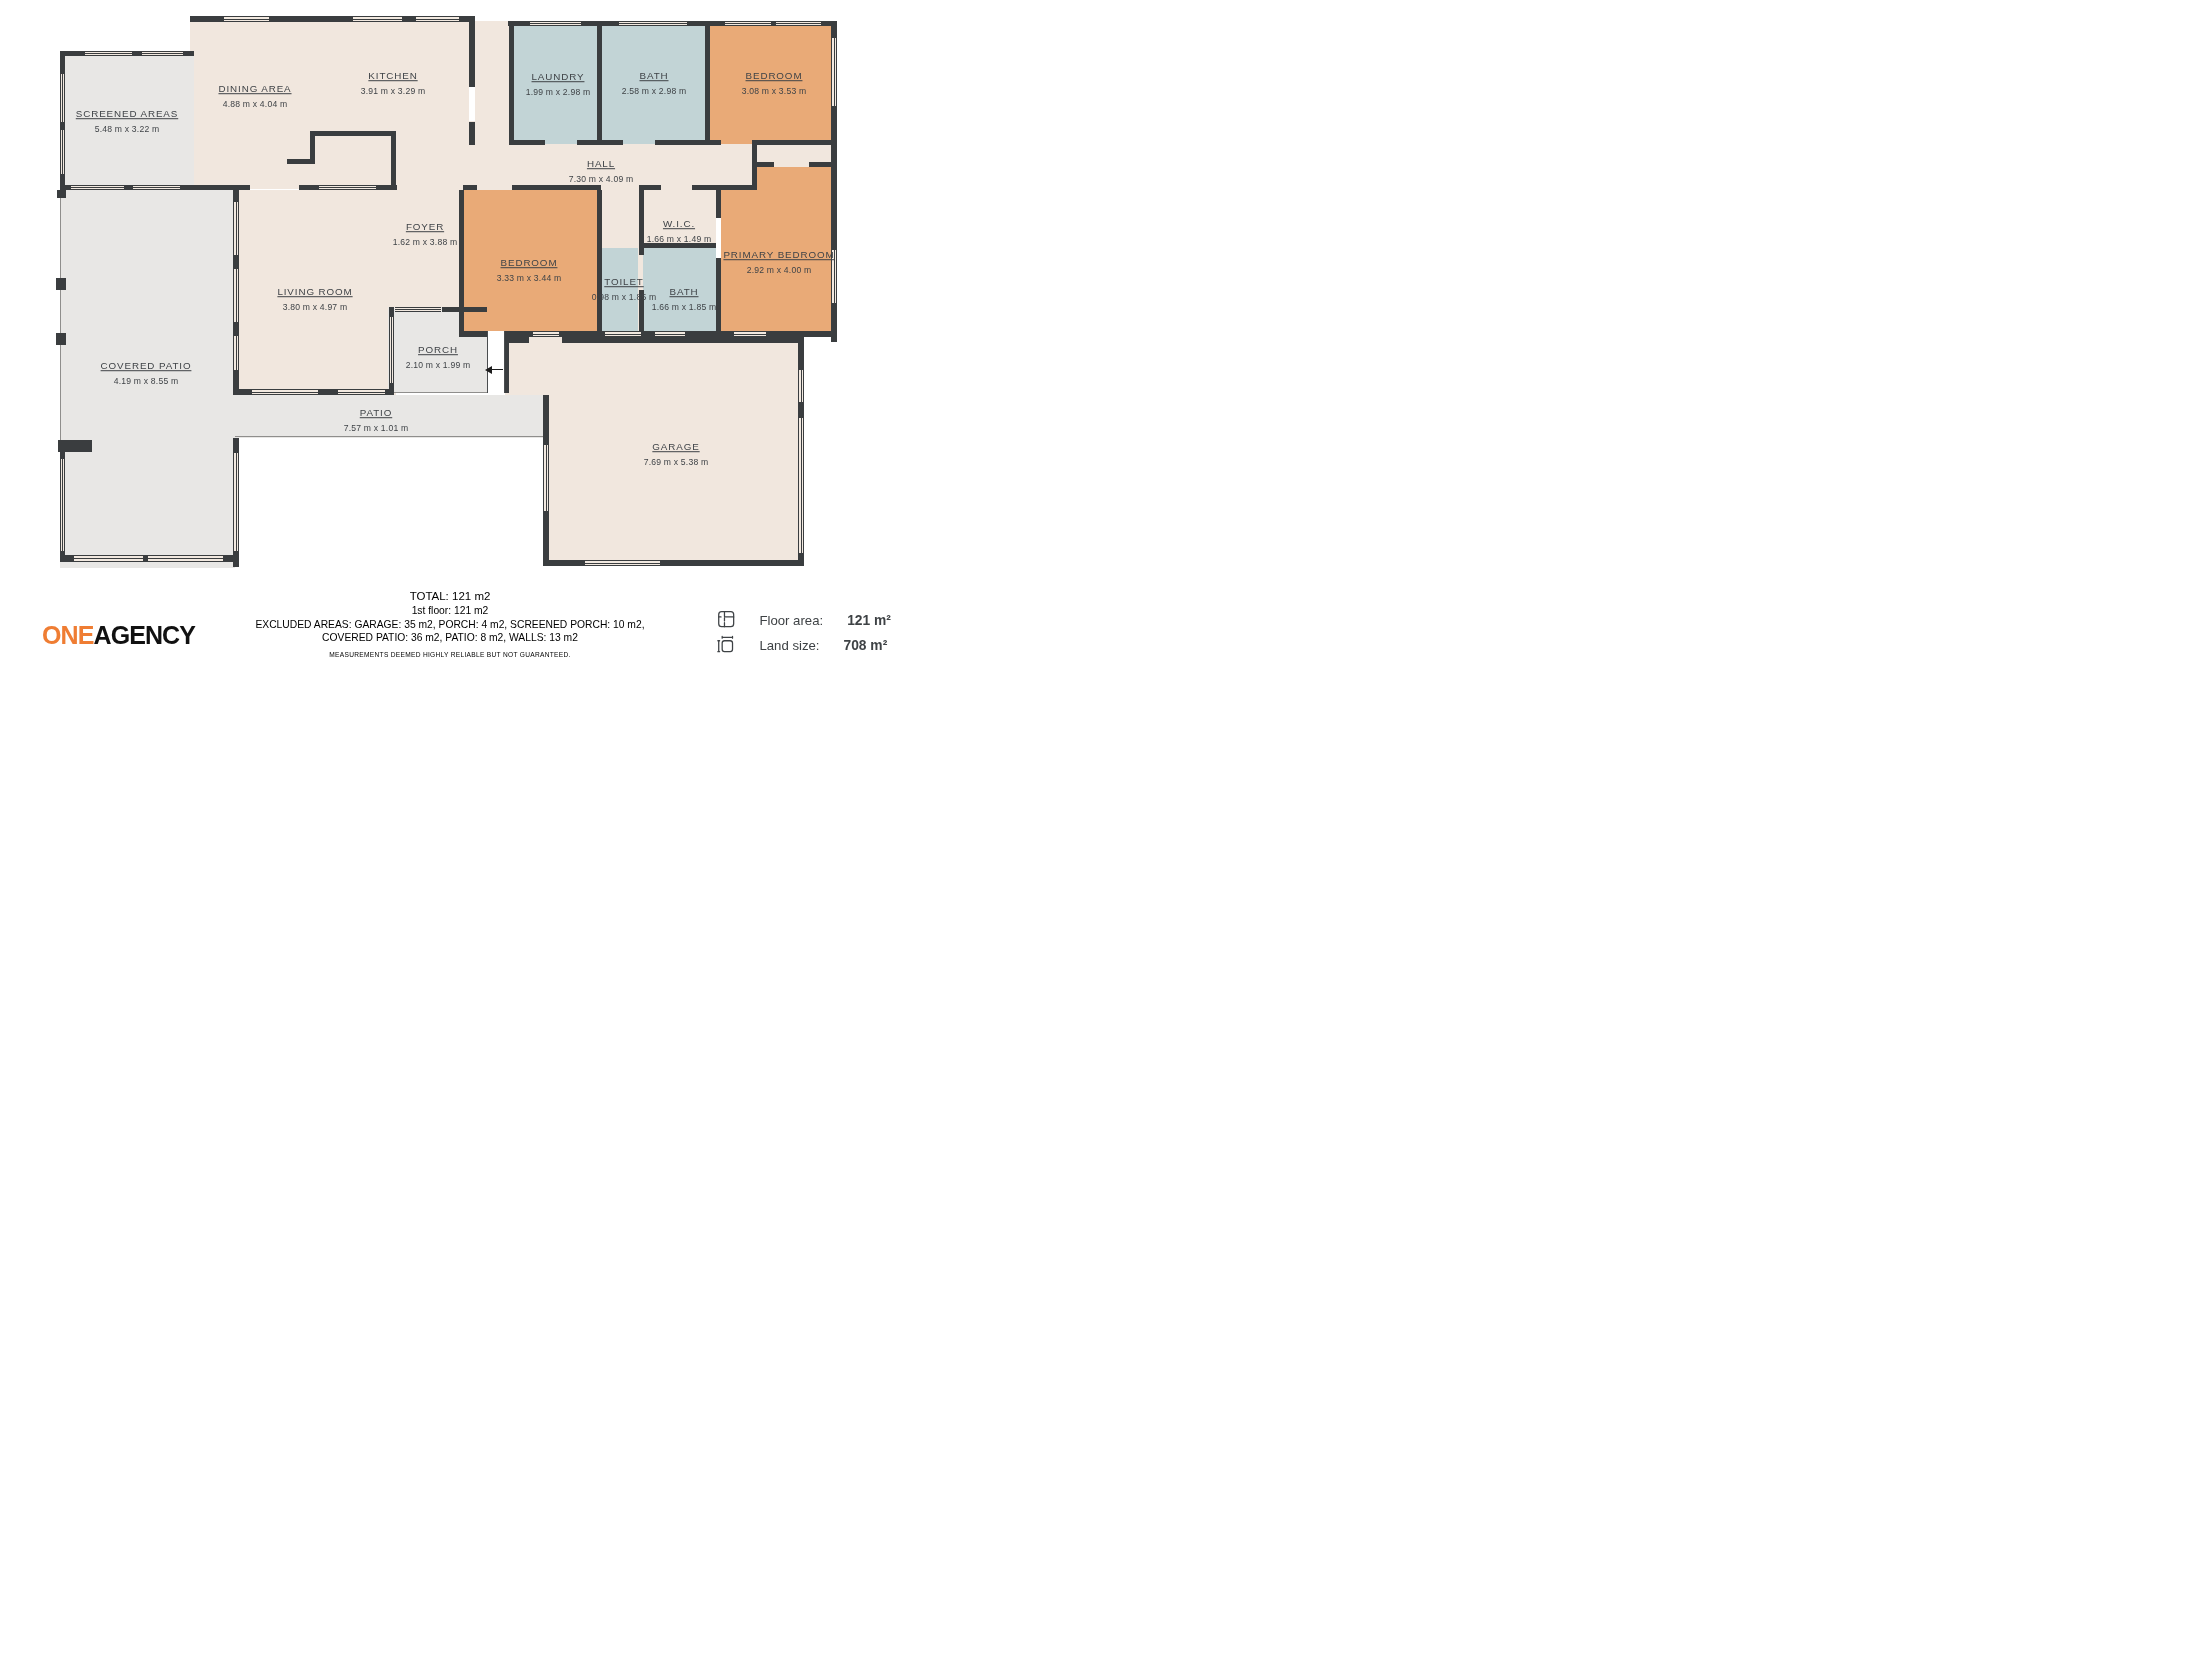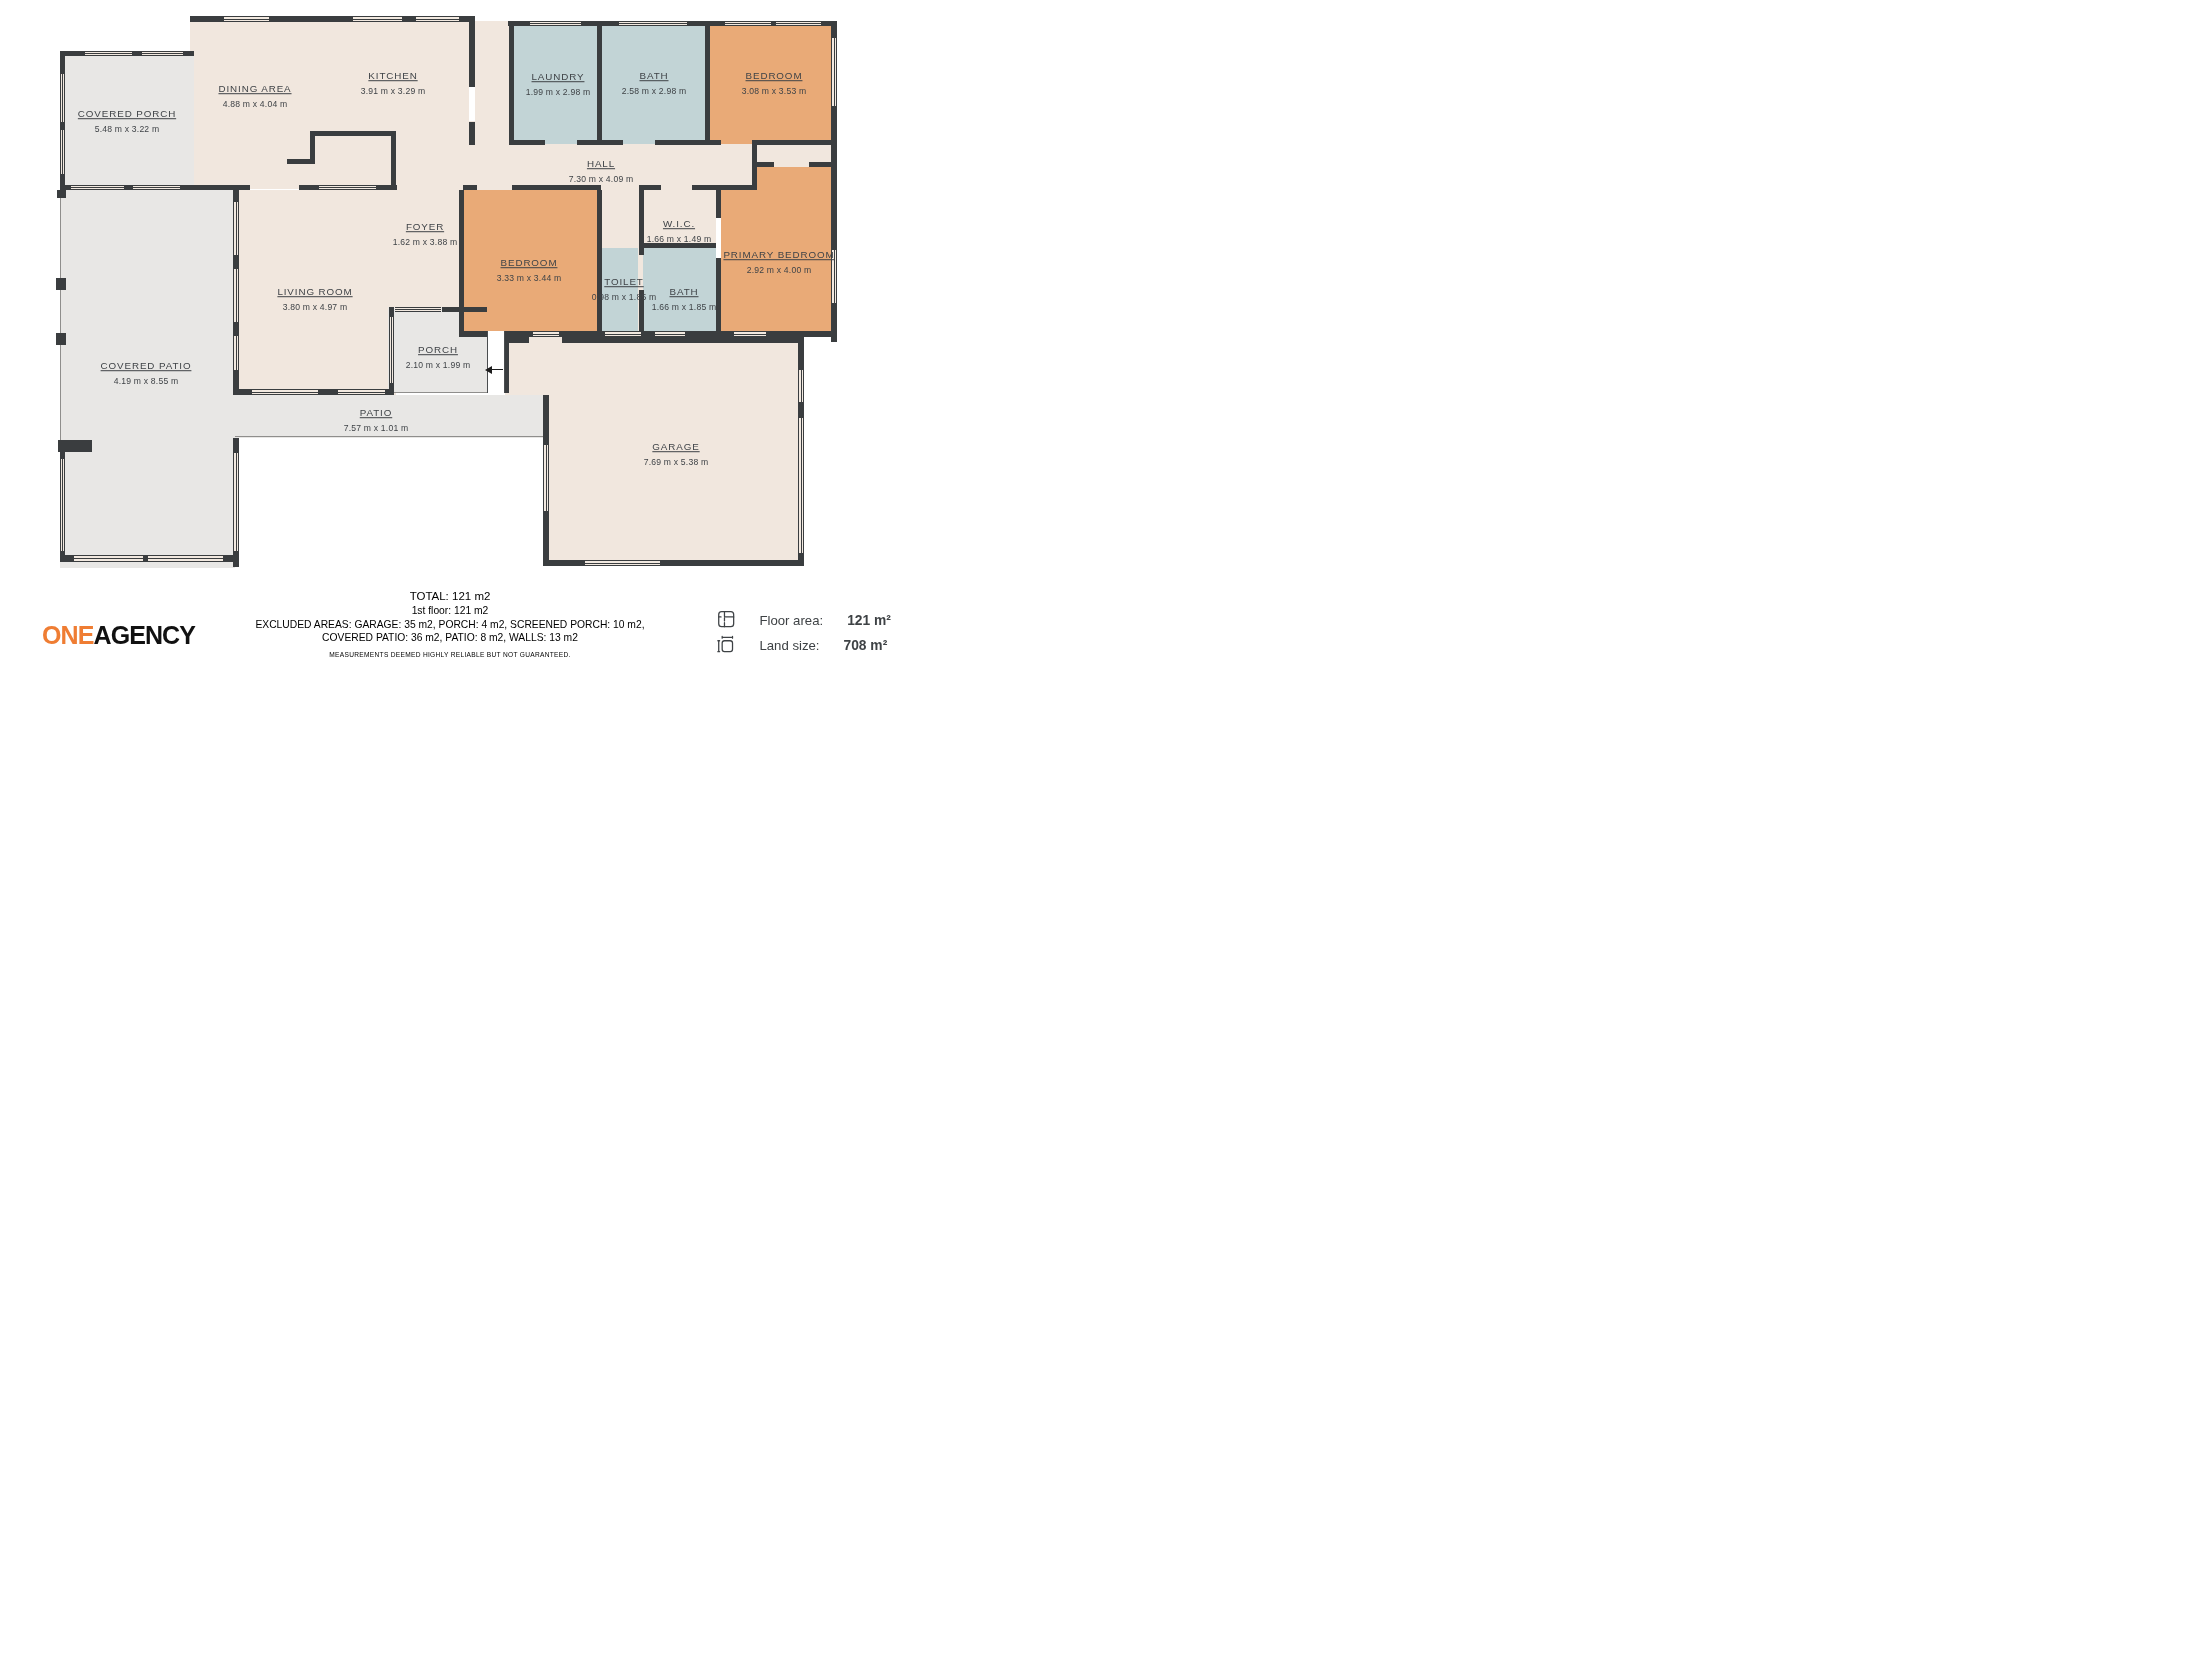--- a/index.html
+++ b/index.html
@@ -167,21 +167,21 @@
   <div class="wh" style="left:133px;top:185px;width:47px;height:4.6px"></div>
 
   <div class="door" style="left:716px;top:218px;width:4.6px;height:40px"></div>
   <div class="door" style="left:469px;top:87px;width:5.7px;height:34px"></div>
 
   <div class="walk" style="left:487px;top:331px;width:16px;height:62px"></div>
   <div class="arrow-line" style="left:490px;top:369px;width:12.6px"></div>
   <div class="arrow-head" style="left:485px;top:366px"></div>
 
   <div class="lbl" style="left:127px;top:121px">
-    <div class="n">COVERED PORCH</div>
+    <div class="n">SCREENED AREAS</div>
     <div class="d">5.48 m x 3.22 m</div>
   </div>
   <div class="lbl" style="left:255px;top:96px">
     <div class="n">DINING AREA</div>
     <div class="d">4.88 m x 4.04 m</div>
   </div>
   <div class="lbl" style="left:393px;top:83px">
     <div class="n">KITCHEN</div>
     <div class="d">3.91 m x 3.29 m</div>
   </div>

